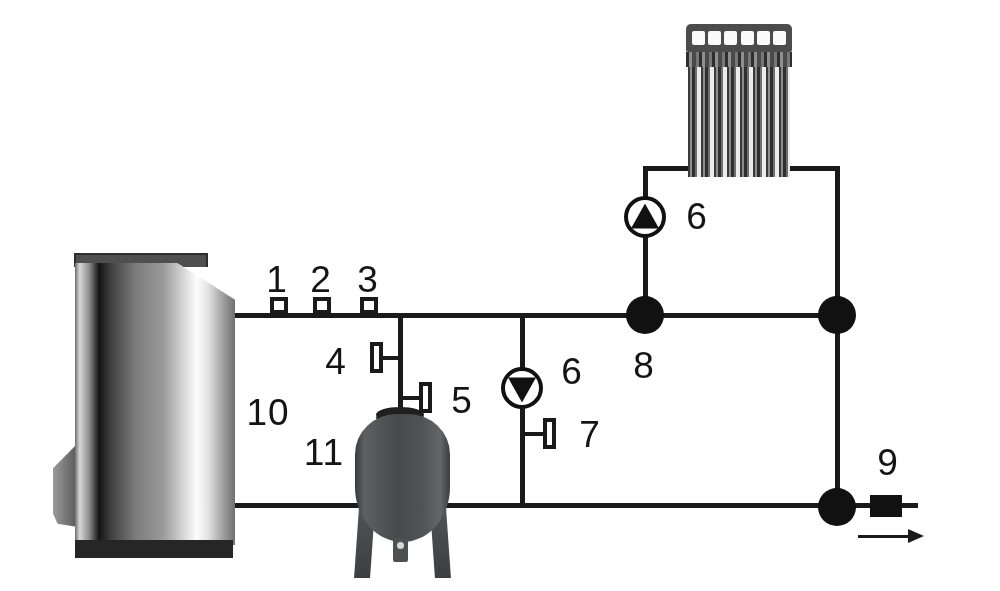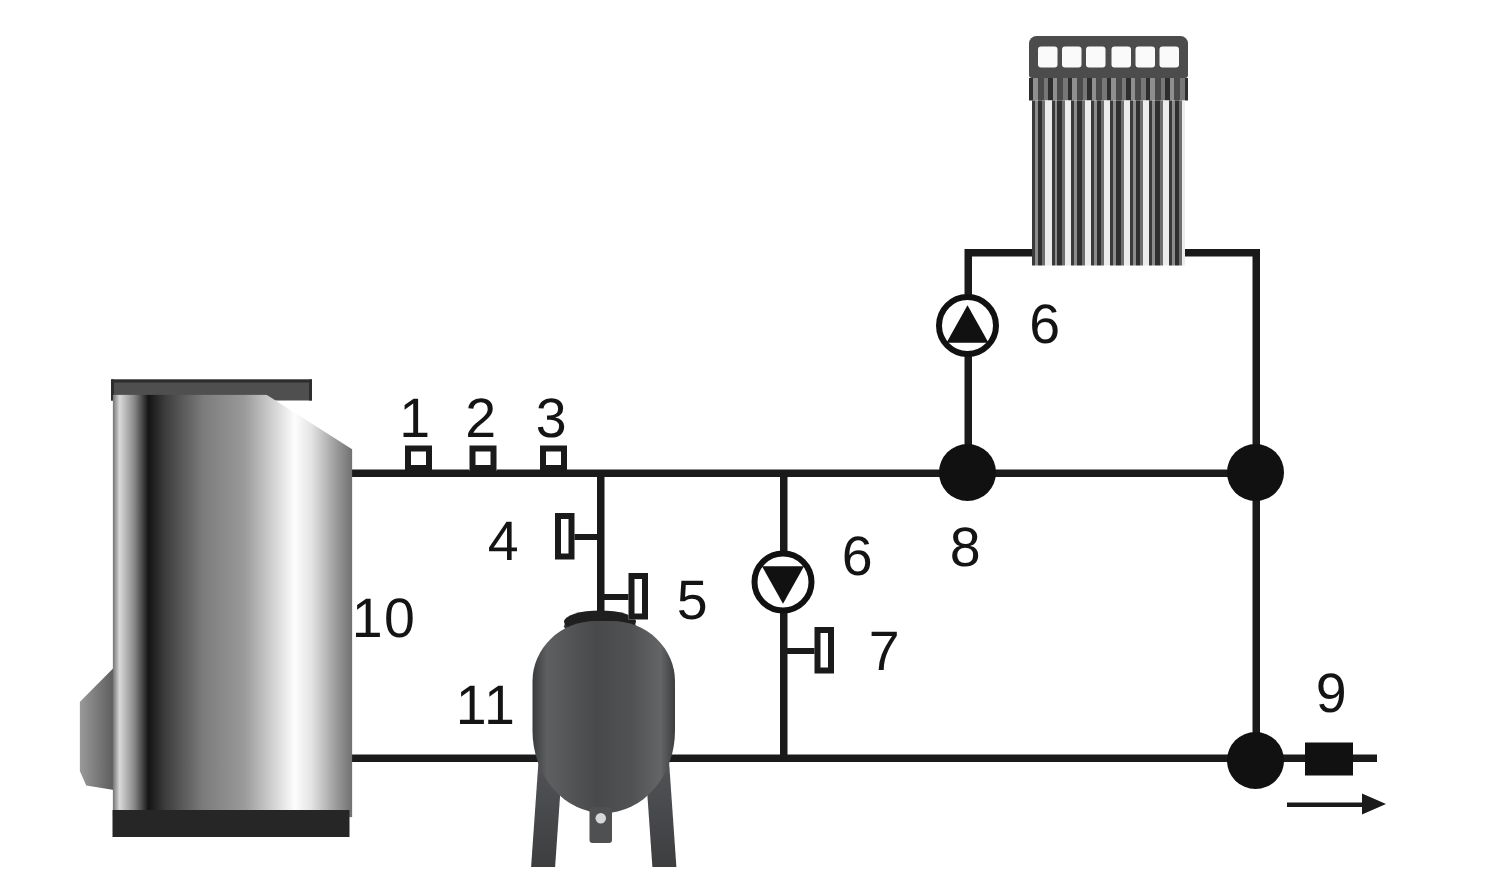--- a/index.html
+++ b/index.html
@@ -131,16 +131,16 @@
   <div class="lbl" style="left:277px;top:279px;">1</div>
   <div class="lbl" style="left:321px;top:279px;">2</div>
   <div class="lbl" style="left:368px;top:279px;">3</div>
   <div class="lbl" style="left:336px;top:361px;">4</div>
   <div class="lbl" style="left:462px;top:400px;">5</div>
   <div class="lbl" style="left:572px;top:371px;">6</div>
   <div class="lbl" style="left:590px;top:434px;">7</div>
   <div class="lbl" style="left:644px;top:365px;">8</div>
   <div class="lbl" style="left:697px;top:216px;">6</div>
   <div class="lbl" style="left:888px;top:462px;">9</div>
-  <div class="lbl" style="left:256px;top:412px;text-align:right;">10</div>
-  <div class="lbl" style="left:324px;top:470px;">11</div>
+  <div class="lbl" style="left:268px;top:412px;text-align:right;">10</div>
+  <div class="lbl" style="left:324px;top:452px;">11</div>
 
 </div>
 
 </body></html>

